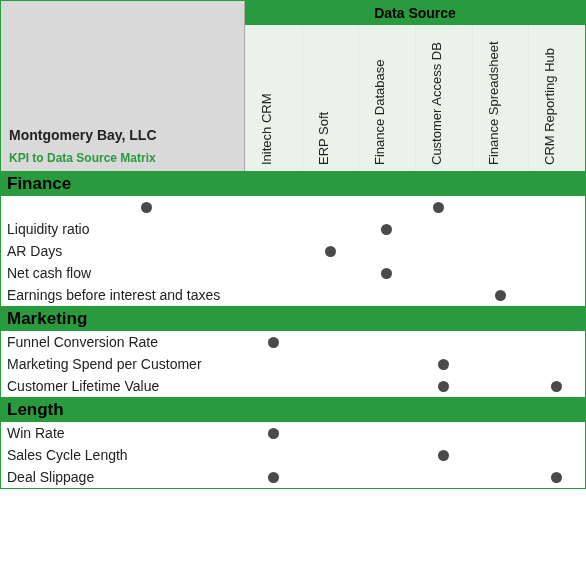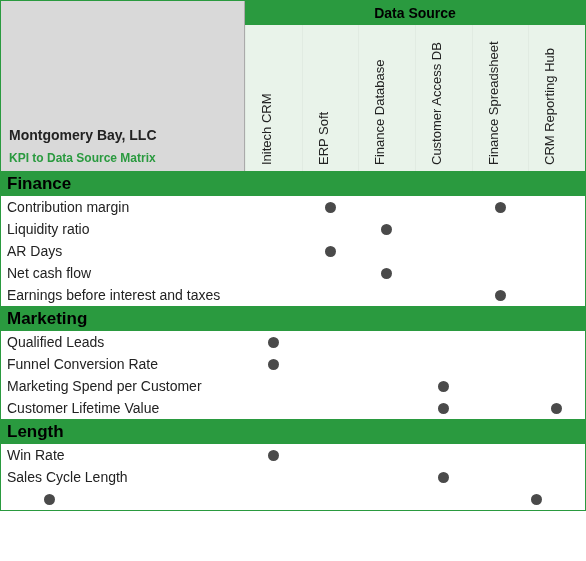--- a/index.html
+++ b/index.html
@@ -147,21 +147,20 @@
           <div class="source-col">
             <div class="rot">CRM Reporting Hub</div>
           </div>
         </div>
     </div>
   </div>
 
   <div id="body">
       <div class="cat-header">Finance</div>
       <div class="row">
-        <div class="row-label">Contribution margin</div>
         <div class="cells">
           <div class="cell"></div>
           <div class="cell">
             <div class="dot"></div>
           </div>
           <div class="cell"></div>
           <div class="cell"></div>
           <div class="cell">
             <div class="dot"></div>
           </div>
@@ -215,33 +214,20 @@
           <div class="cell"></div>
           <div class="cell"></div>
           <div class="cell">
             <div class="dot"></div>
           </div>
           <div class="cell"></div>
         </div>
       </div>
       <div class="cat-header">Marketing</div>
       <div class="row">
-        <div class="row-label">Qualified Leads</div>
-        <div class="cells">
-          <div class="cell">
-            <div class="dot"></div>
-          </div>
-          <div class="cell"></div>
-          <div class="cell"></div>
-          <div class="cell"></div>
-          <div class="cell"></div>
-          <div class="cell"></div>
-        </div>
-      </div>
-      <div class="row">
         <div class="row-label">Funnel Conversion Rate</div>
         <div class="cells">
           <div class="cell">
             <div class="dot"></div>
           </div>
           <div class="cell"></div>
           <div class="cell"></div>
           <div class="cell"></div>
           <div class="cell"></div>
           <div class="cell"></div>
@@ -296,20 +282,21 @@
           <div class="cell"></div>
           <div class="cell"></div>
           <div class="cell">
             <div class="dot"></div>
           </div>
           <div class="cell"></div>
           <div class="cell"></div>
         </div>
       </div>
       <div class="row">
+        <div class="row-label">Deal Slippage</div>
         <div class="cells">
           <div class="cell">
             <div class="dot"></div>
           </div>
           <div class="cell"></div>
           <div class="cell"></div>
           <div class="cell"></div>
           <div class="cell"></div>
           <div class="cell">
             <div class="dot"></div>

